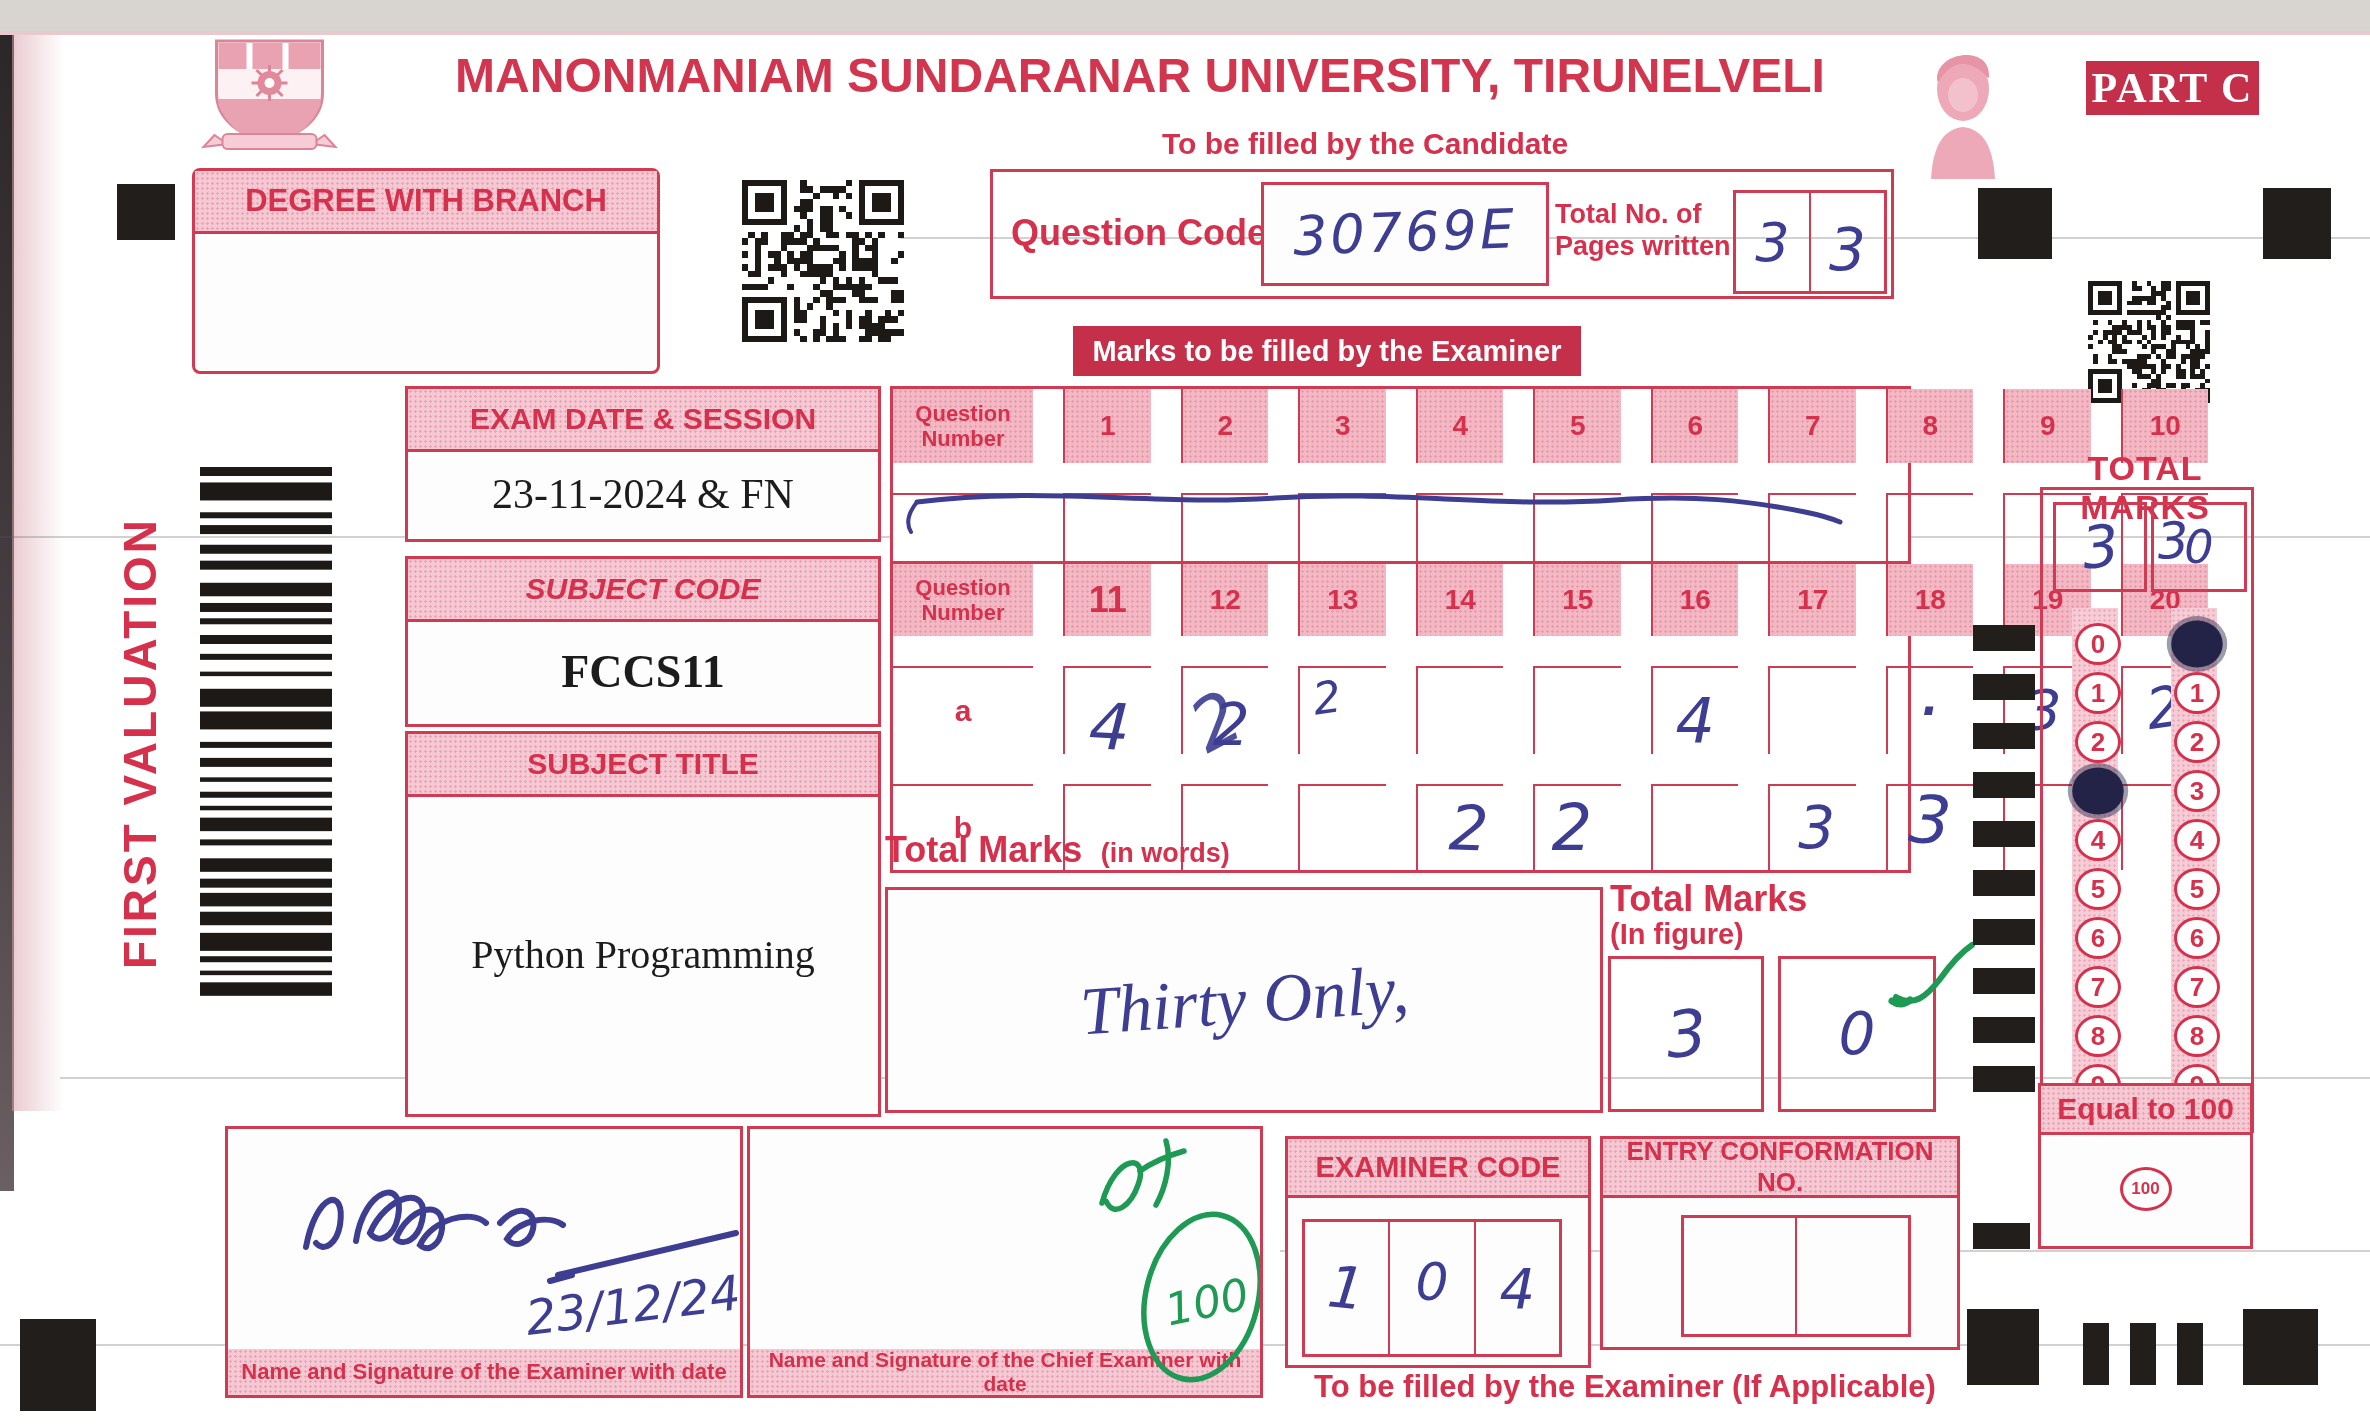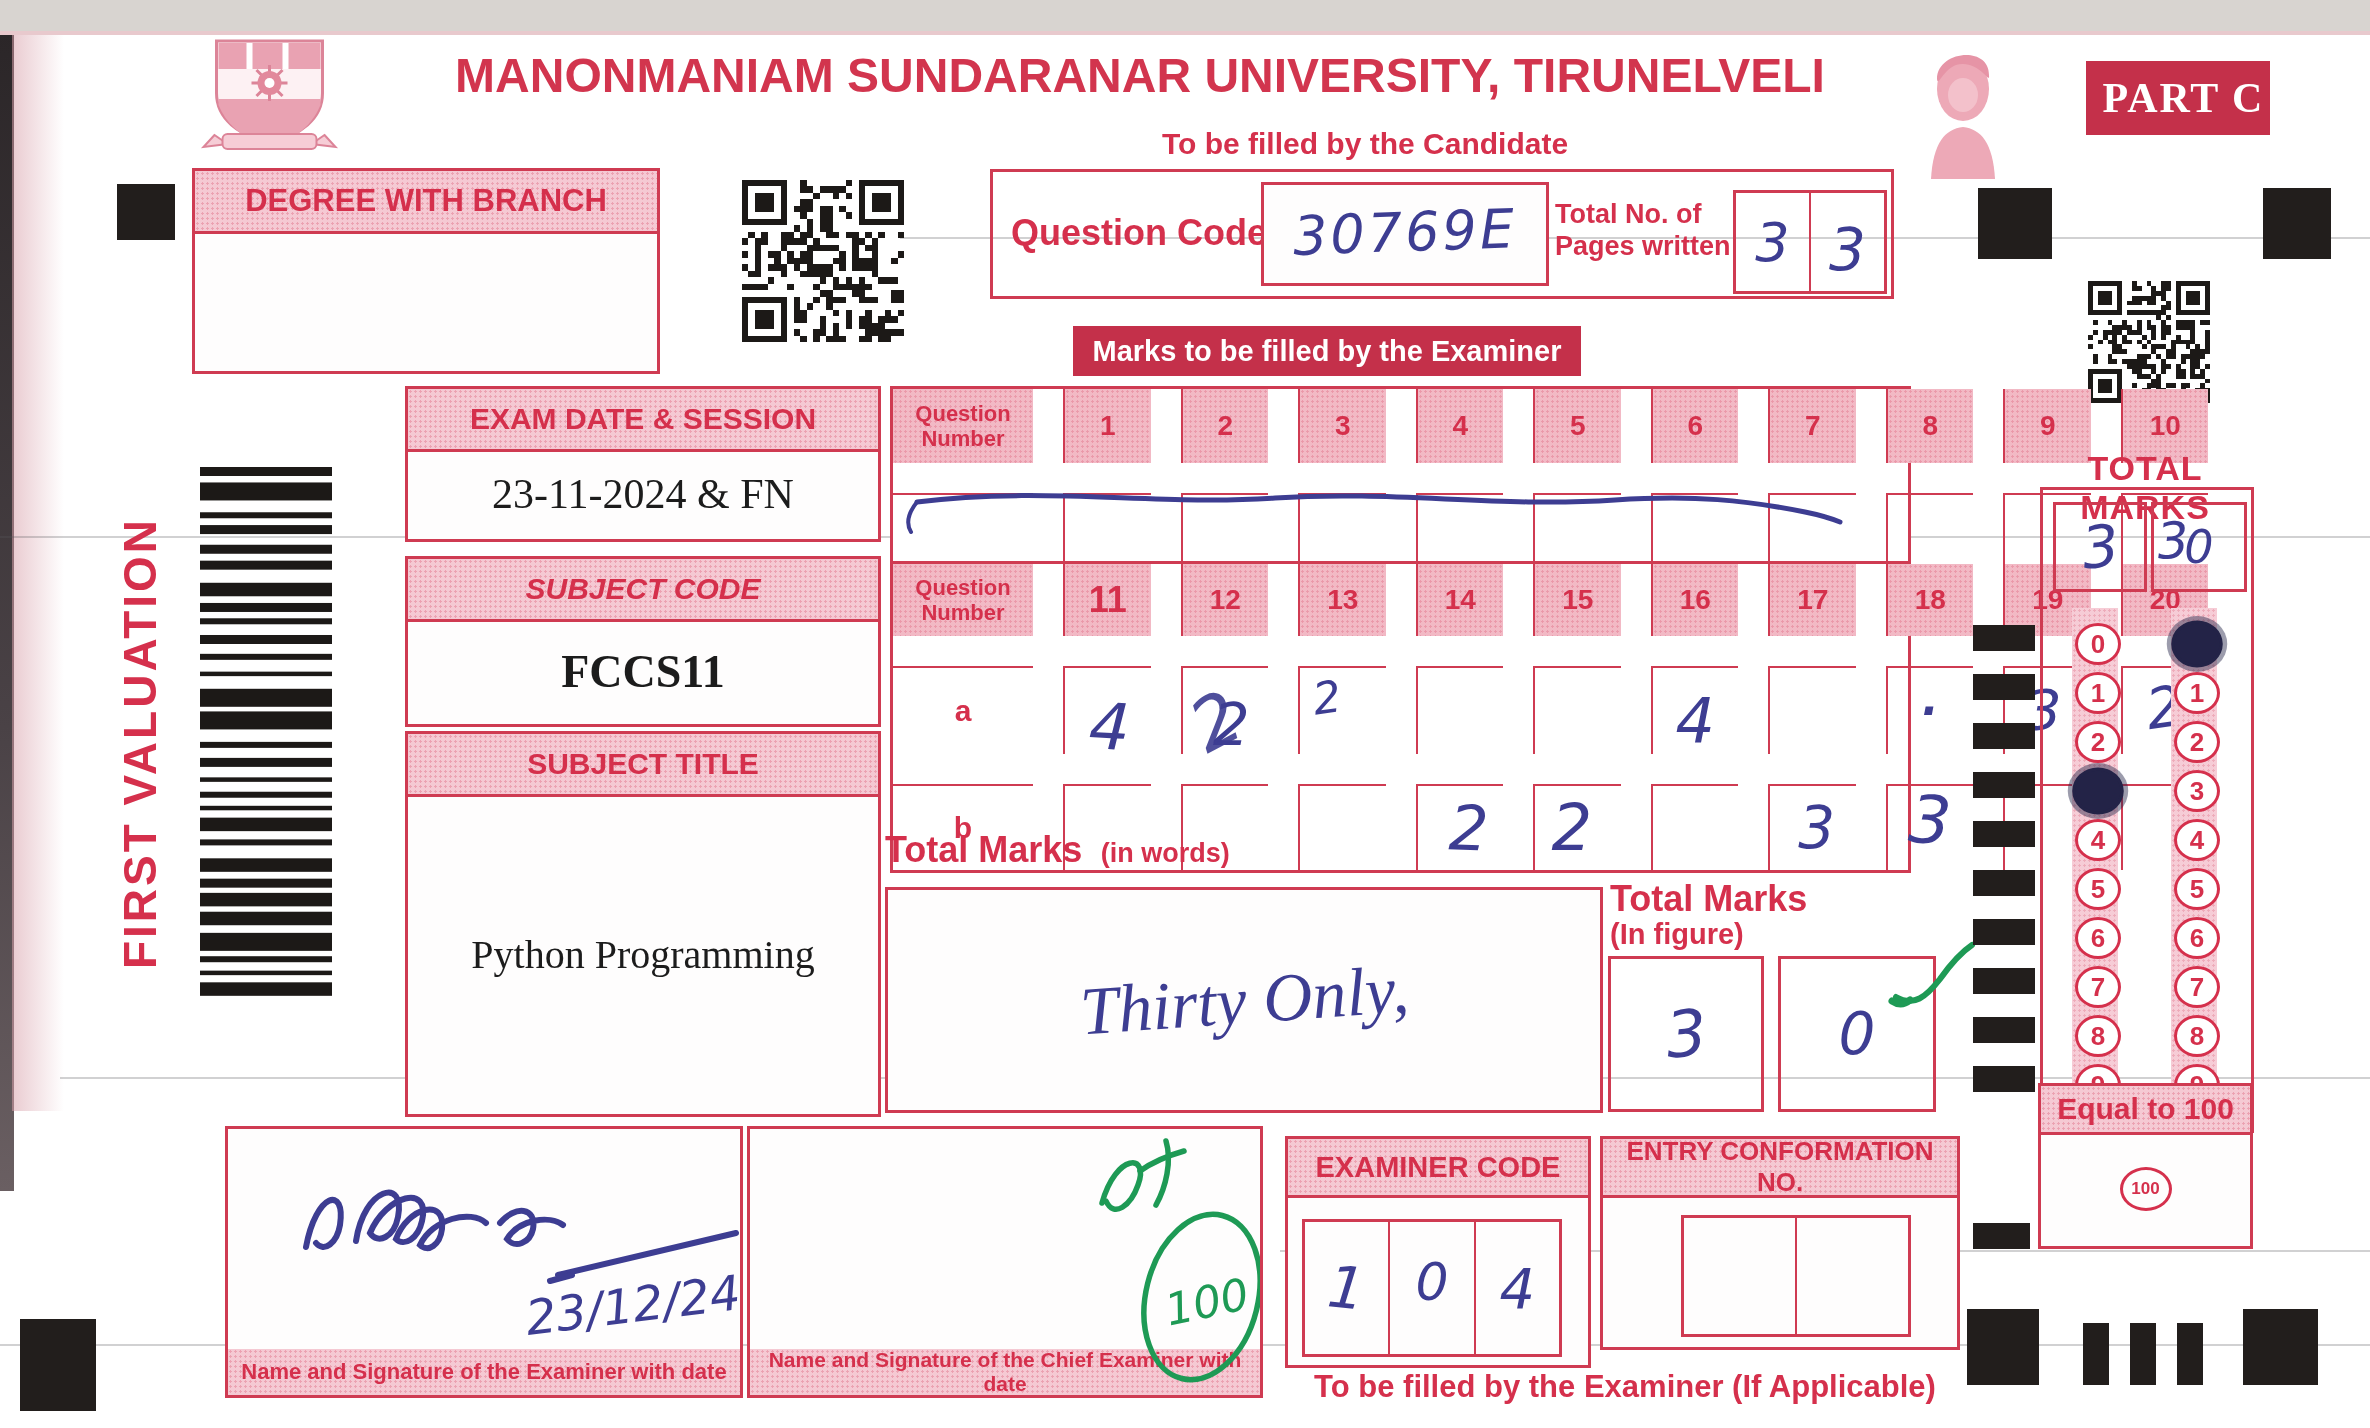--- a/index.html
+++ b/index.html
@@ -69,21 +69,21 @@
 
   <div class="abs redlabel" style="left:360px;top:14px;width:1560px;height:62px;font-size:48px;line-height:62px;text-align:center;color:#d2354e;">MANONMANIAM SUNDARANAR UNIVERSITY, TIRUNELVELI</div>
 
   <svg class="abs" style="left:1893px;top:6px;" width="140" height="142" viewBox="0 0 140 142">
     <path d="M38,142 C40,106 52,92 70,90 C88,92 100,106 102,142 Z" fill="#eda9b7"></path>
     <ellipse cx="70" cy="52" rx="26" ry="32" fill="#eda9b7"></ellipse>
     <path d="M44,42 C44,14 96,8 96,38 C97,48 90,28 70,27 C52,26 45,52 44,42 Z" fill="#e694a6"></path>
     <ellipse cx="70" cy="58" rx="15" ry="17" fill="#f3c1cb"></ellipse>
   </svg>
 
-  <div class="abs darkband serif" style="left:2086px;top:30px;width:173px;height:74px;font-size:42px;letter-spacing:2px;padding-left:11px;">PART C</div>
+  <div class="abs darkband serif" style="left:2086px;top:30px;width:173px;height:54px;font-size:42px;letter-spacing:2px;">PART C</div>
 
   <div class="abs redlabel" style="left:1095px;top:96px;width:540px;font-size:30px;text-align:center;">To be filled by the Candidate</div>
 
   <div class="abs redbox" style="left:990px;top:138px;width:898px;height:124px;background:transparent;">
     <div class="abs redlabel" style="left:18px;top:40px;font-size:36px;">Question Code</div>
     <div class="abs redbox" style="left:268px;top:10px;width:282px;height:98px;">
       <span class="hand" style="display:block;text-align:center;font-size:54px;line-height:96px;letter-spacing:3px;transform:rotate(-2deg);">30769E</span>
     </div>
     <div class="abs redlabel" style="left:562px;top:26px;font-size:27px;line-height:1.2;">
       <div>Total No. of</div>
@@ -92,21 +92,21 @@
     <div class="abs" style="left:740px;top:18px;width:148px;height:98px;display:flex;border:3px solid #cf3b52;">
       <div style="flex:1;border-right:2.5px solid #cf3b52;display:flex;align-items:center;justify-content:center;">
         <span class="hand" style="font-size:54px;">3</span>
       </div>
       <div style="flex:1;display:flex;align-items:center;justify-content:center;">
         <span class="hand" style="font-size:58px;transform:translateY(8px);">3</span>
       </div>
     </div>
   </div>
 
-  <div class="abs redbox" style="left:192px;top:137px;width:462px;height:200px;">
+  <div class="abs redbox" style="left:192px;top:137px;width:462px;height:200px;border-radius:8px;">
     <div class="band" style="height:60px;font-size:31px;border-bottom:3px solid #cf3b52;">DEGREE WITH BRANCH</div>
   </div>
 
   <svg class="abs qr" style="left:742px;top:146px;" width="162" height="168" viewBox="0 0 25 25" shape-rendering="crispEdges">
       <rect x="9" y="0" width="1" height="1" fill="#1c1917"></rect>
       <rect x="16" y="0" width="1" height="1" fill="#1c1917"></rect>
       <rect x="9" y="1" width="1" height="1" fill="#1c1917"></rect>
       <rect x="10" y="1" width="1" height="1" fill="#1c1917"></rect>
       <rect x="12" y="1" width="1" height="1" fill="#1c1917"></rect>
       <rect x="13" y="1" width="1" height="1" fill="#1c1917"></rect>

